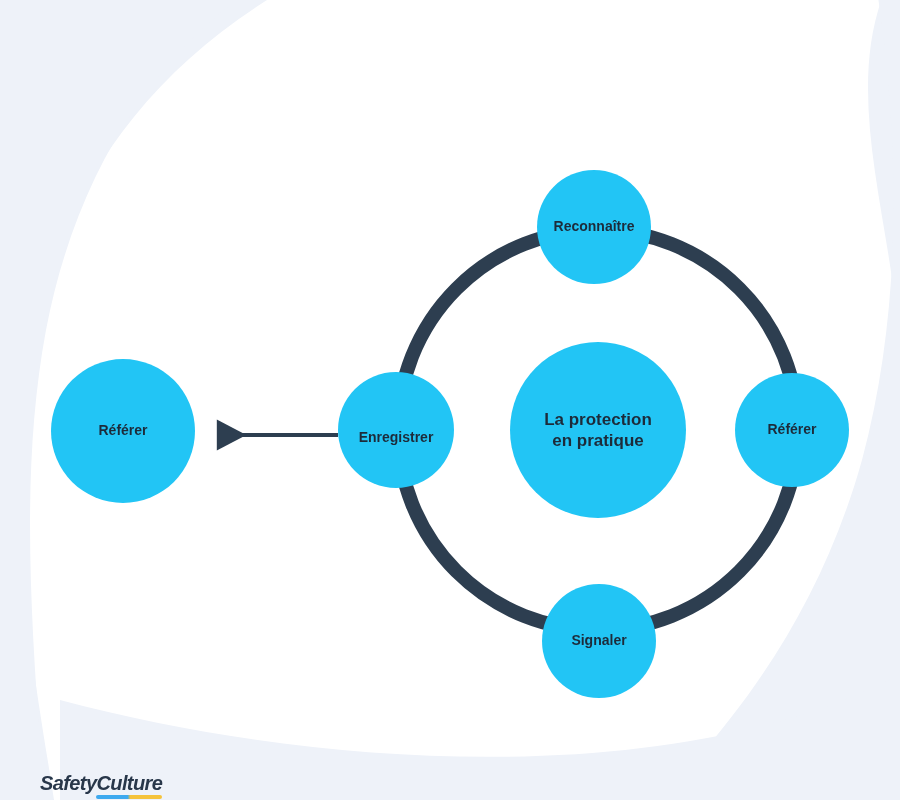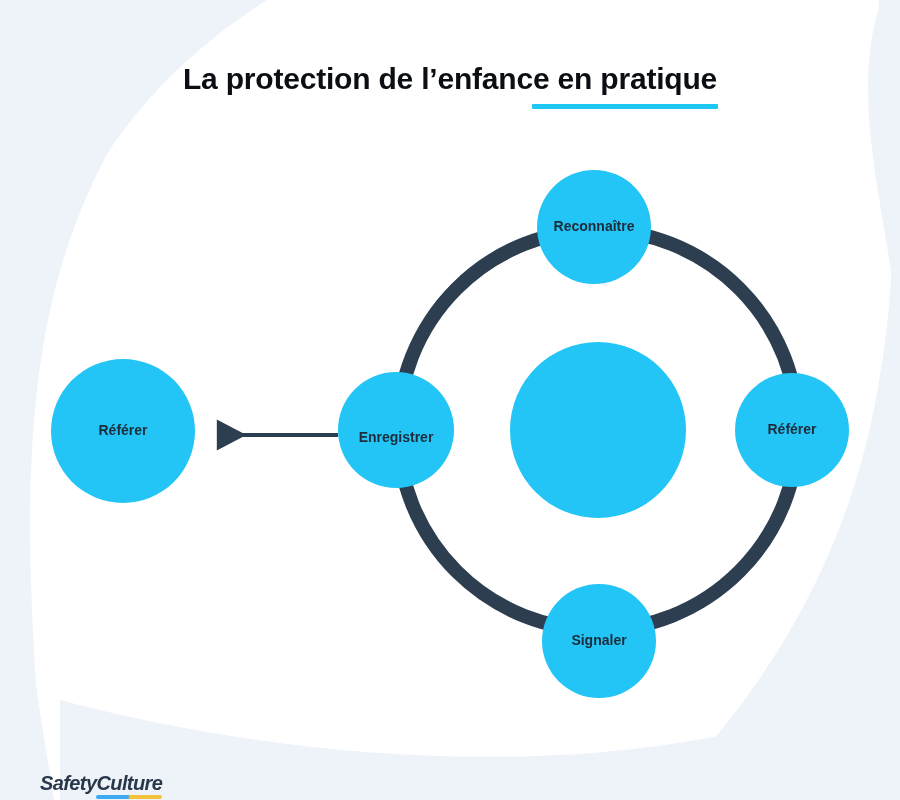--- a/index.html
+++ b/index.html
@@ -139,26 +139,20 @@
              C 180 20, 80 150, 46 330
              C 20 470, 30 620, 46 820
              L -20 820 L -20 -40 Z" fill="#eef2f9"></path>
     <path d="M 872 -40
              C 900 120, 905 300, 862 460
              C 820 610, 740 720, 640 820
              L 980 820 L 980 -40 Z" fill="#eef2f9"></path>
     <path d="M 60 700 L 60 840 L 980 840 L 980 620 C 800 780, 400 790, 60 700 Z" fill="#eef2f9"></path>
   </svg>
 
-  <div class="title-wrap">
-    <div class="title">
-      <span>La protection de l’enfance en pratique</span>
-      <span class="title-underline"></span>
-    </div>
-  </div>
 
   <svg class="diagram" viewBox="0 0 900 800" xmlns="http://www.w3.org/2000/svg">
     <defs>
       <marker id="arrowhead-left" markerWidth="9" markerHeight="9" refX="7.2" refY="4.5" orient="auto" markerUnits="strokeWidth">
         <path d="M 8,0.6 L 8,8.4 L 0.6,4.5 Z" fill="#2d3e50"></path>
       </marker>
     </defs>
 
     <circle cx="598" cy="430" r="200" fill="none" stroke="#2d3e50" stroke-width="14"></circle>
 
@@ -168,20 +162,22 @@
     <circle cx="792" cy="430" r="57" fill="#22c5f5"></circle>
     <circle cx="599" cy="641" r="57" fill="#22c5f5"></circle>
     <circle cx="396" cy="430" r="58" fill="#22c5f5"></circle>
 
     <circle cx="123" cy="431" r="72" fill="#22c5f5"></circle>
 
     <circle cx="598" cy="430" r="88" fill="#22c5f5"></circle>
   </svg>
 
   <div class="node-label-layer">
+    <div class="node-label center" style="left:598px; top:430px;">La protection
+en pratique</div>
     <div class="node-label small" style="left:594px; top:227px;">Reconnaître</div>
     <div class="node-label small" style="left:792px; top:430px;">Référer</div>
     <div class="node-label small" style="left:599px; top:641px;">Signaler</div>
     <div class="node-label small" style="left:396px; top:430px;margin-top:8px;">Enregistrer</div>
     <div class="node-label small" style="left:123px; top:431px;">Référer</div>
   </div>
 
   <div class="logo">
     <div class="logo-text">
       <span>Safety</span><span class="logo-part-two"><span>Culture</span><span class="logo-underline"></span></span>

